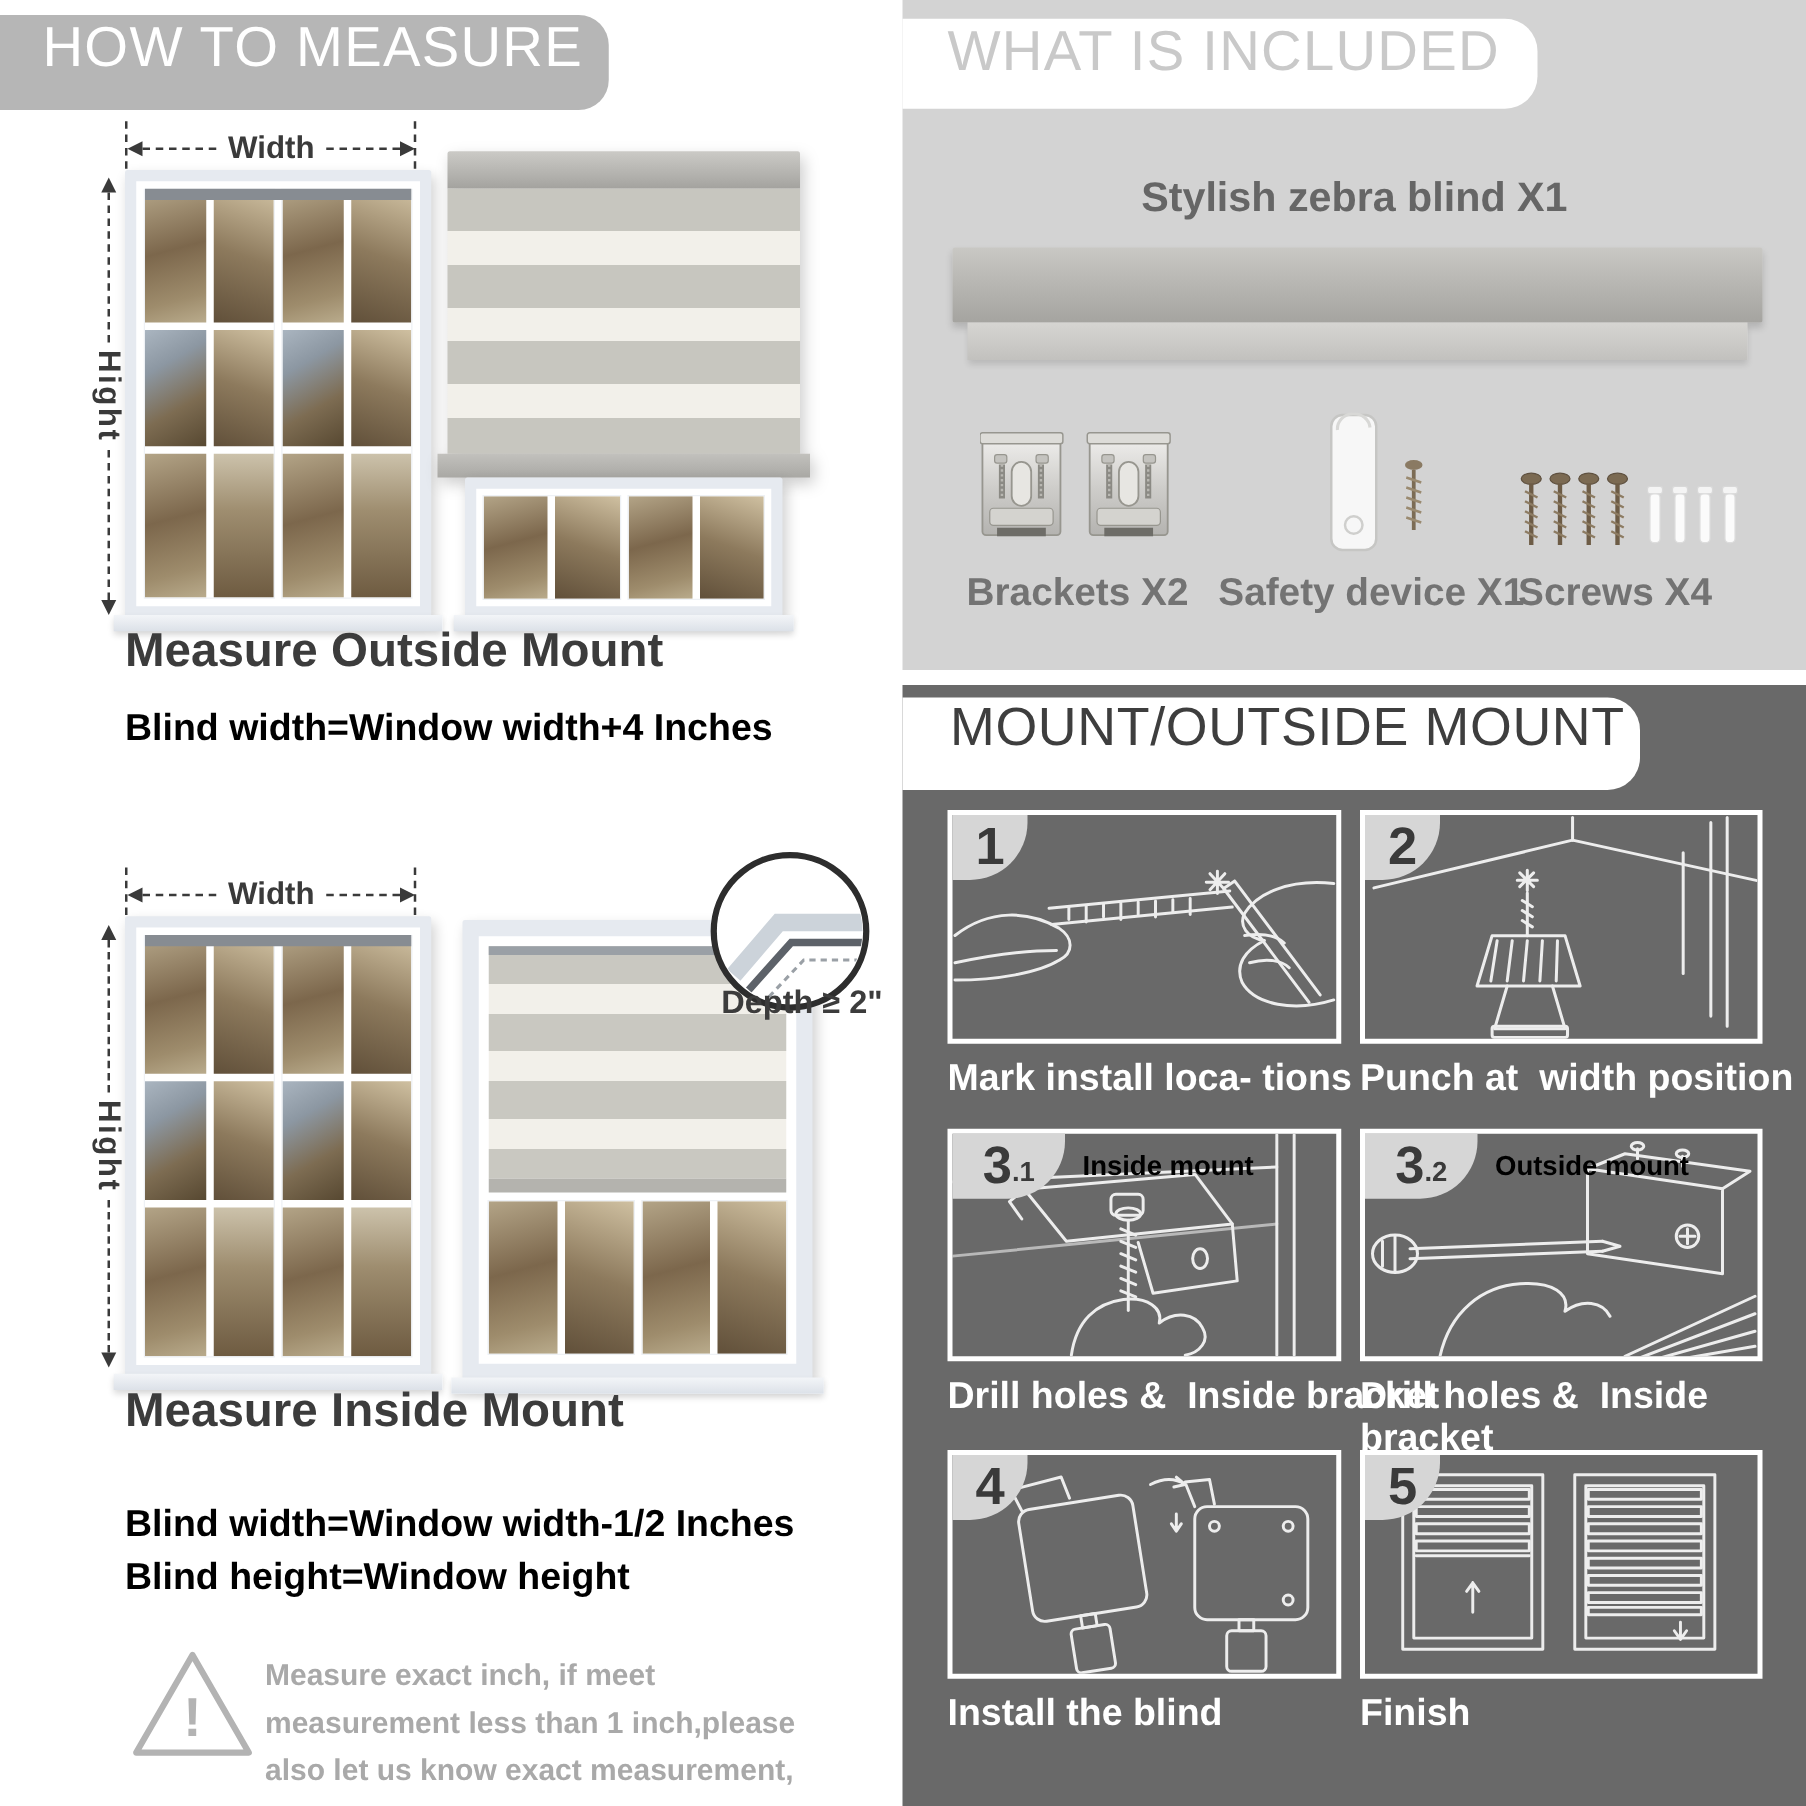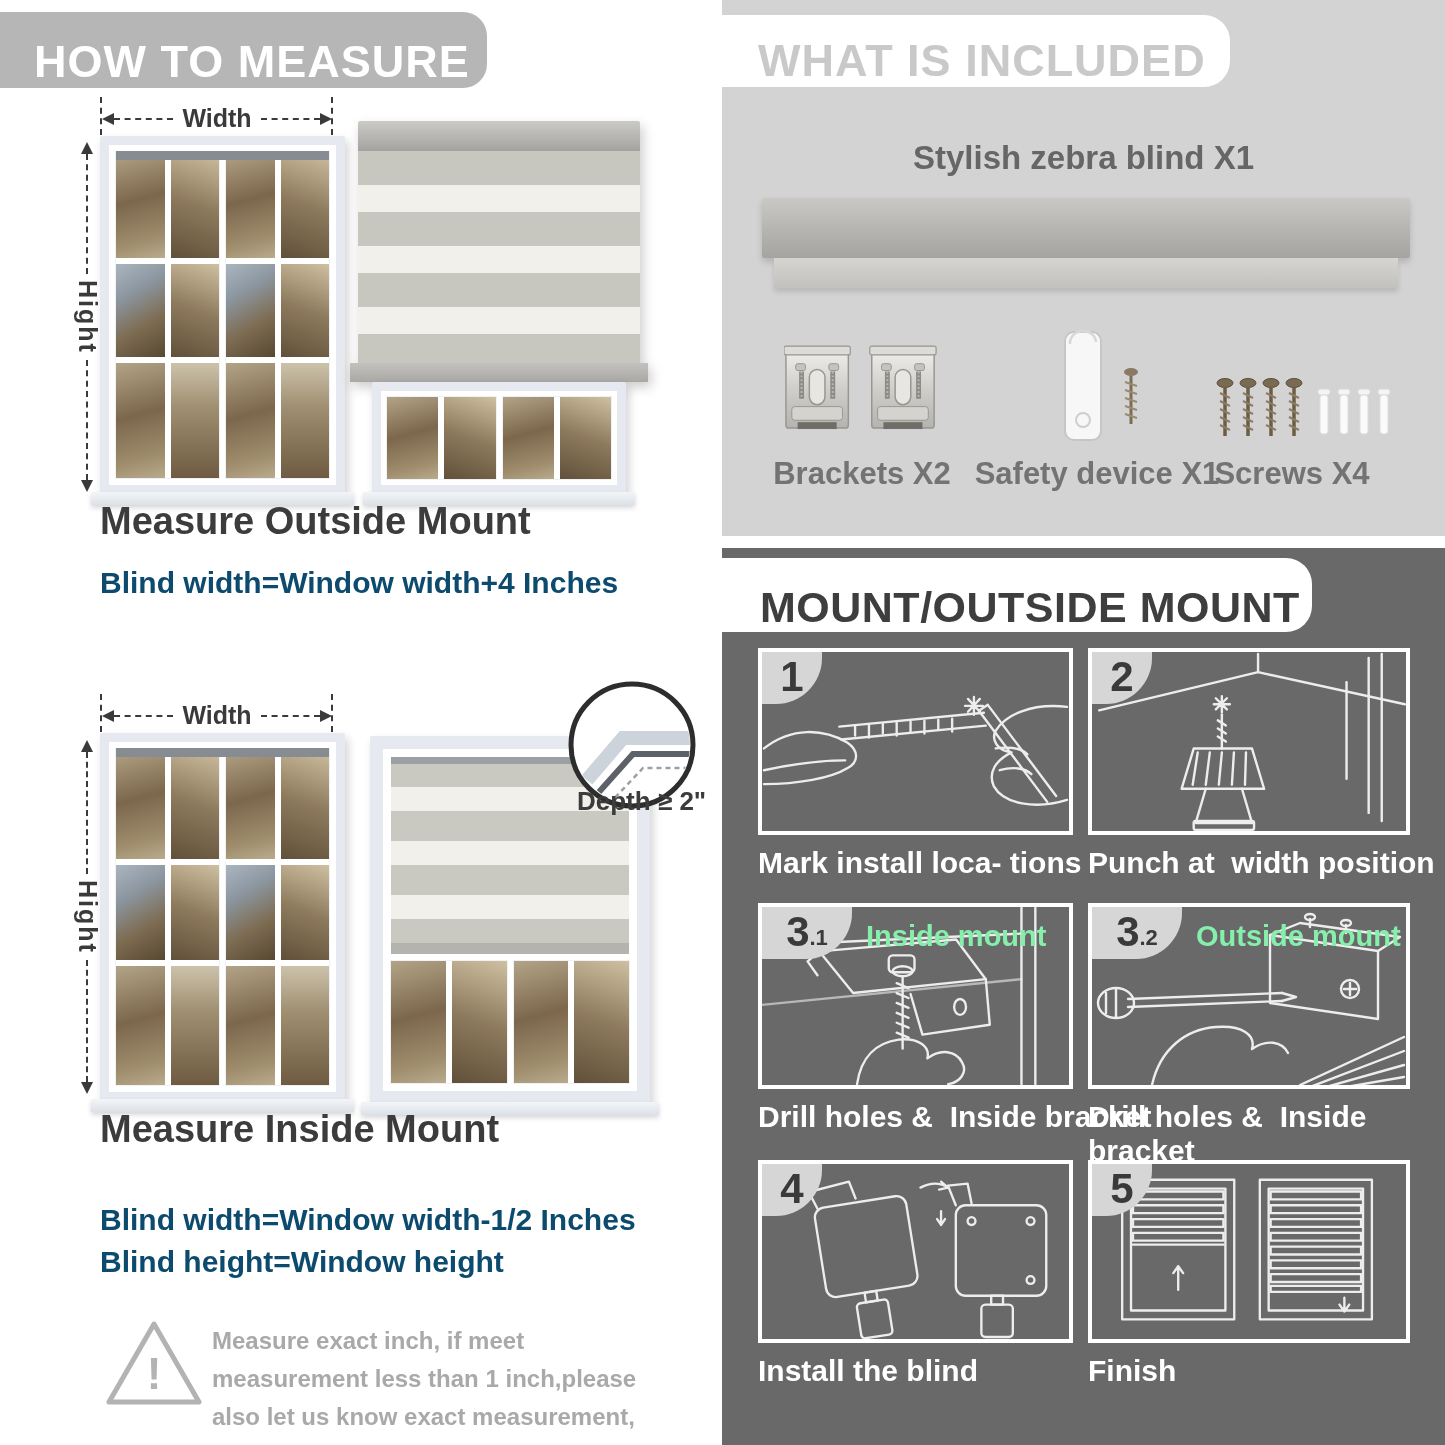--- a/index.html
+++ b/index.html
@@ -1,24 +1,24 @@
 <!DOCTYPE html>
 <html><head>
 <meta charset="utf-8">
 <style>
   html,body{margin:0;padding:0;background:#fff}
   .page{position:relative;width:1445px;height:1445px;background:#fff;overflow:hidden;
         font-family:"Liberation Sans",sans-serif}
 
   
-  .hdr{position:absolute;display:flex;align-items:flex-end;font-weight:bold;box-sizing:border-box}
+  .hdr{position:absolute;display:flex;align-items:flex-start;font-weight:normal;box-sizing:border-box}
   .hdr-left{left:0;top:12px;width:487px;height:76px;background:#b6b6b6;border-radius:0 24px 24px 0;
             color:#fff;font-size:45px;padding-left:34px;letter-spacing:1px}
   .sec-title{position:absolute;font-weight:bold;font-size:38px;color:#3c3c3c}
-  .sec-line{position:absolute;font-weight:bold;font-size:30px;color:#0c4a6e}
+  .sec-line{position:absolute;font-weight:bold;font-size:30px;color:#000000}
 
   
   .harrow{position:absolute;display:flex;align-items:center;color:#3a3a3a;z-index:5}
   .harrow .lbl{font-weight:bold;font-size:25px;padding:0 9px;white-space:nowrap}
   .seg{flex:1;height:0;border-top:2px dashed #3a3a3a}
   .ah{width:0;height:0;flex:none}
   .ah-l{border-top:6px solid transparent;border-bottom:6px solid transparent;border-right:12px solid #3a3a3a}
   .ah-r{border-top:6px solid transparent;border-bottom:6px solid transparent;border-left:12px solid #3a3a3a}
   .varrow{position:absolute;display:flex;flex-direction:column;align-items:center;color:#3a3a3a;width:26px;z-index:5}
   .vseg{flex:1;width:0;border-left:2px dashed #3a3a3a}
@@ -81,21 +81,21 @@
   .hdr-right2{left:0;top:10px;width:590px;height:74px;background:#fff;border-radius:0 26px 26px 0;
               color:#3e3e3e;font-size:43px;padding-left:38px;letter-spacing:.5px}
   .panel{position:absolute;border:4px solid #fff;box-sizing:border-box}
   .caption{position:absolute;color:#fff;font-weight:bold;font-size:30px;white-space:pre-wrap}
   .badge{position:absolute;top:0;left:0;background:#d6d6d6;border-radius:0 0 46px 0;
          display:flex;justify-content:center;color:#3a3a3a;font-weight:bold;z-index:3}
   .b1{width:60px;height:52px}
   .b2{width:90px;height:52px}
   .badge .n{font-size:42px;line-height:50px}
   .badge .s{font-size:22px;margin-top:18px}
-  .inlbl{position:absolute;left:104px;top:13px;color:#86efac;font-weight:bold;font-size:29px;z-index:3;white-space:nowrap}
+  .inlbl{position:absolute;left:104px;top:13px;color:#000000;font-weight:bold;font-size:22px;z-index:3;white-space:nowrap}
   .art{position:absolute;left:0;top:0;width:100%;height:100%}
   .art path,.art rect,.art circle,.art ellipse{fill:none;stroke:#ededed;stroke-width:2.4;
       stroke-linecap:round;stroke-linejoin:round}
   .art .fillbar{fill:#d4d4d4;stroke:none}
 </style>
 </head>
 <body>
 
 <div class="page">
 

